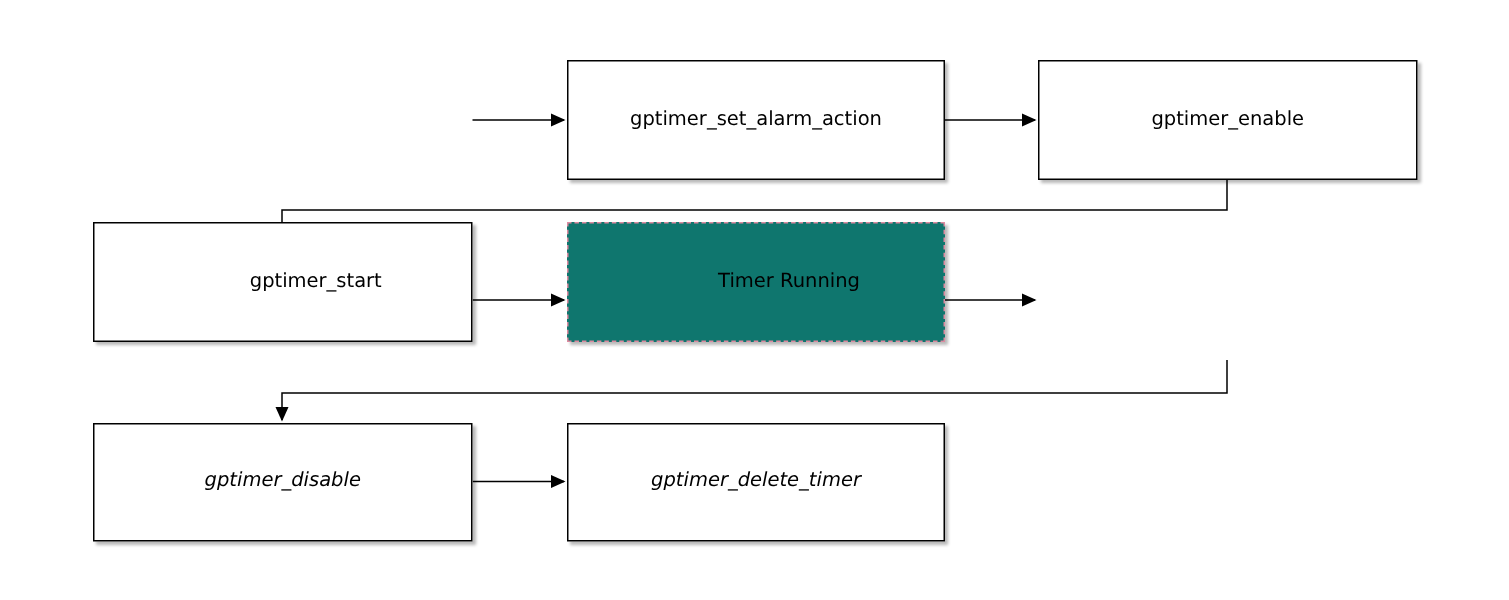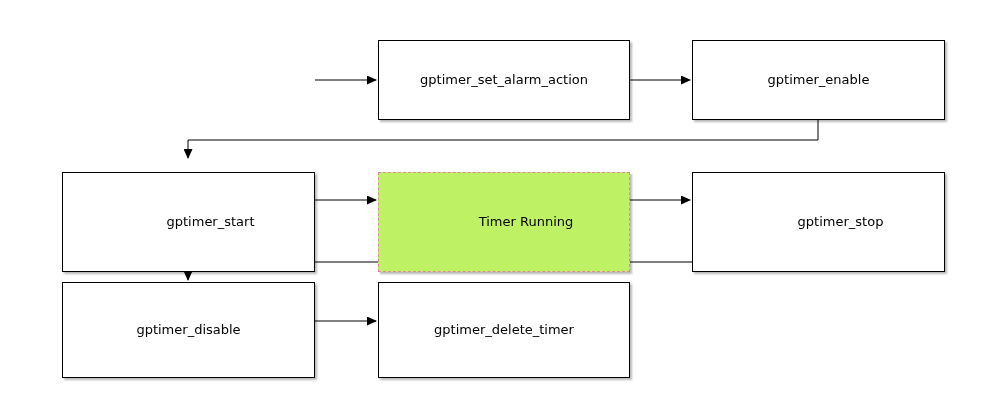--- a/index.html
+++ b/index.html
@@ -32,29 +32,29 @@
     background: #ffffff;
     border: 1px solid #000000;
     box-shadow: 2px 2px 2px rgba(0,0,0,0.28);
     font-size: 13px;
     color: #000000;
     text-align: center;
     line-height: 1.7;
     box-sizing: border-box;
   }
   .box.highlight {
-    background: #bef264;
+    background: #0f766e;
     border: 1px dashed #dd8aa0;
   }
   .col1 { left: 62px;  width: 253px; }
   .col2 { left: 378px; width: 252px; }
   .col3 { left: 692px; width: 253px; }
   .row1 { top: 40px;  height: 80px; }
-  .row2 { top: 172px; height: 100px; padding-left: 44px; }
-  .row3 { top: 282px; height: 96px; }
+  .row2 { top: 148px; height: 80px; padding-left: 44px; }
+  .row3 { top: 282px; height: 79px; font-style: italic; }
 </style>
 </head>
 <body>
 
 <div class="canvas">
 
   <svg class="flow-svg" viewBox="0 0 1006 400">
     <defs>
       <marker id="ah" markerWidth="10" markerHeight="9" refX="9" refY="4.5" orient="auto" markerUnits="userSpaceOnUse">
         <path d="M0,0 L10,4.5 L0,9 z" fill="#000000"></path>
@@ -81,23 +81,20 @@
   </div>
 
   <div class="box col1 row2">
     <span>gptimer_start</span>
   </div>
 
   <div class="box highlight col2 row2">
     <span>Timer Running</span>
   </div>
 
-  <div class="box col3 row2">
-    <span>gptimer_stop</span>
-  </div>
 
   <div class="box col1 row3">
     <span>gptimer_disable</span>
   </div>
 
   <div class="box col2 row3">
     <span>gptimer_delete_timer</span>
   </div>
 
 </div>

